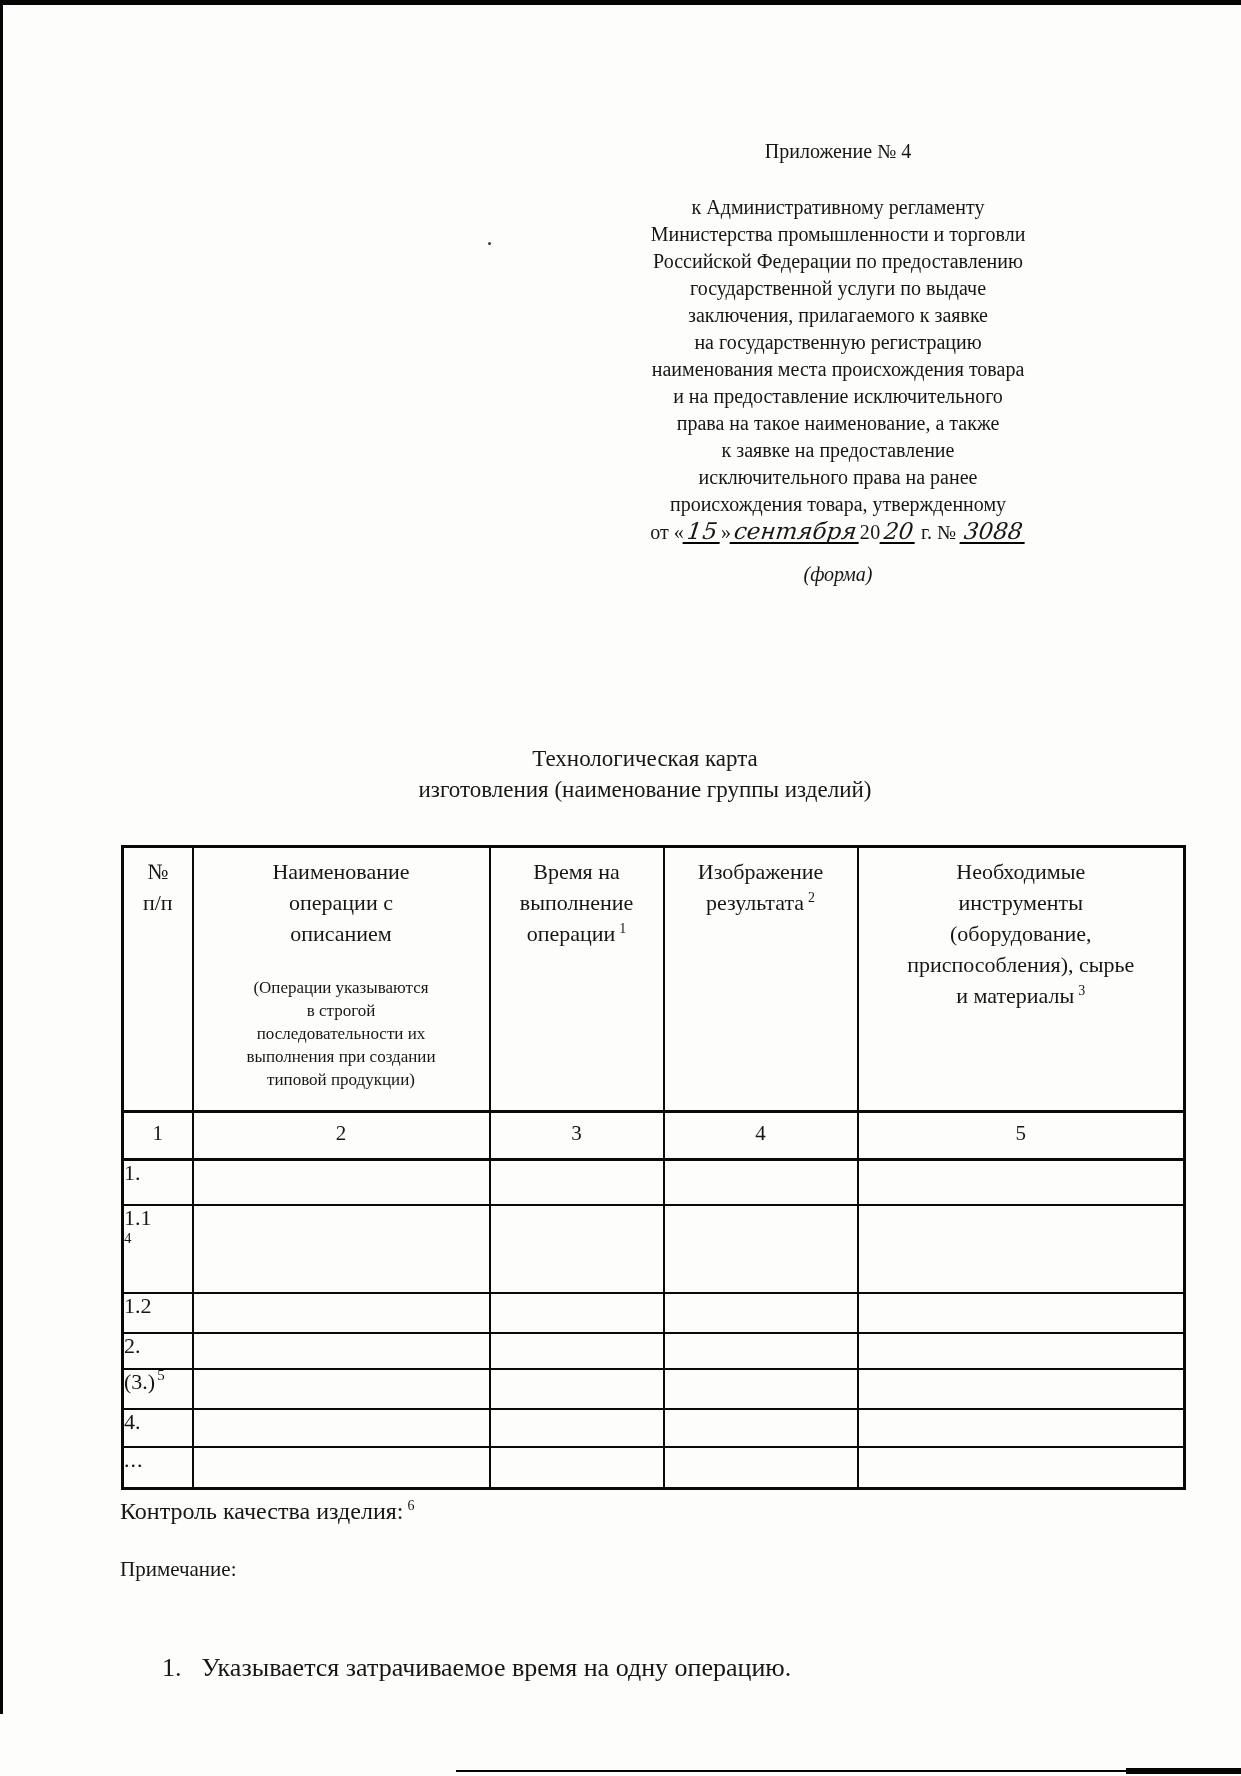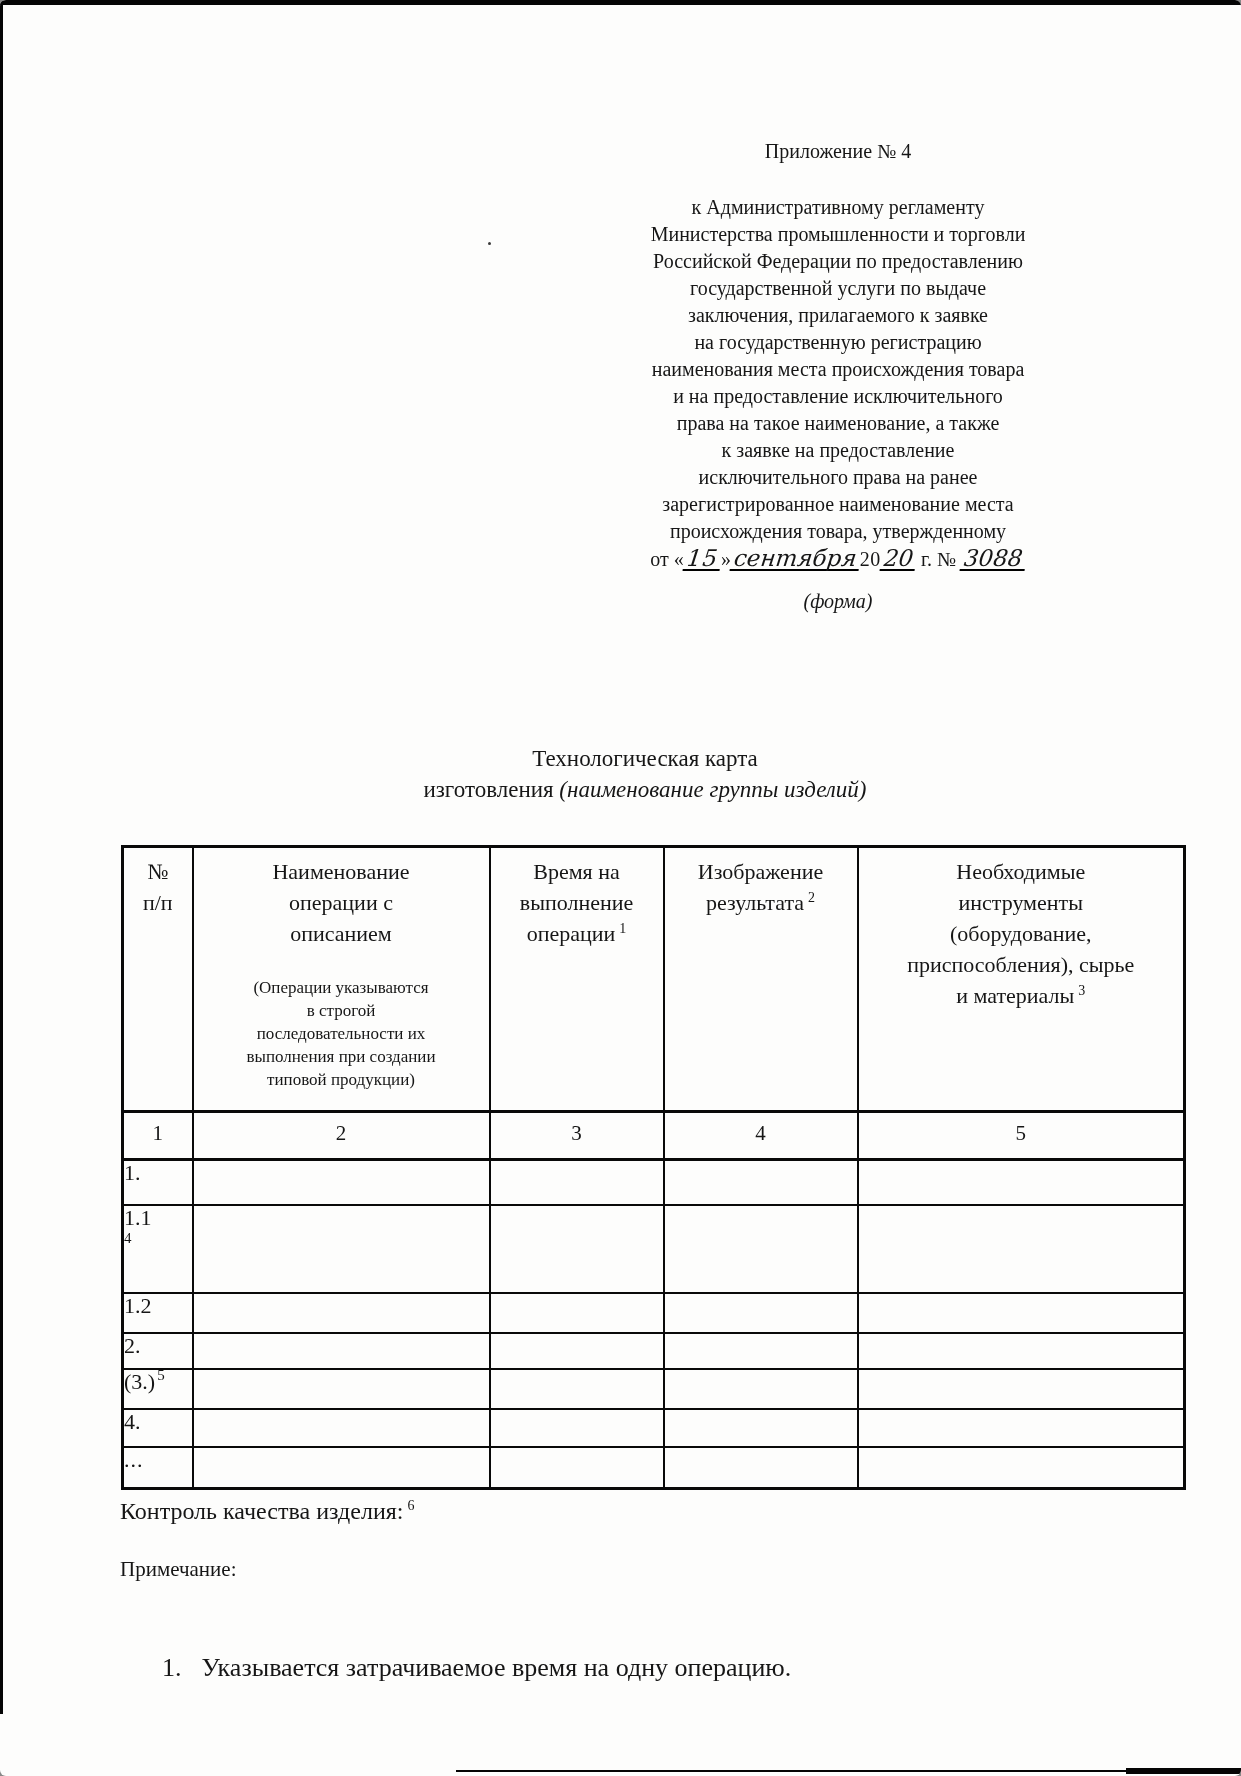--- a/index.html
+++ b/index.html
@@ -5,21 +5,20 @@
   html, body { margin:0; padding:0; background:#888; }
   .page {
     position: relative;
     width: 1241px;
     height: 1776px;
     margin: 0 auto;
     background: #fdfdfc;
     font-family: "Liberation Serif", "DejaVu Serif", serif;
     color: #161616;
     overflow: hidden;
-    border-radius: 6px;
   }
   
   .top-border { position:absolute; top:0; left:0; width:1241px; height:5px; background:#050505; }
   .left-border { position:absolute; top:0; left:0; width:3px; height:1714px; background:#050505; }
   .bottom-line-thin { position:absolute; left:456px; top:1770px; width:675px; height:2px; background:#050505; }
   .bottom-line-thick { position:absolute; left:1126px; top:1768px; width:115px; height:6px; background:#050505; }
   .dot-artifact { position:absolute; left:488px; top:242px; width:3px; height:3px; background:#3a3a3a; border-radius:50%; }
 
   .appendix-block {
     position:absolute; top:138px; left:596px; width:484px;
@@ -40,21 +39,21 @@
     line-height:22px;
   }
   .hw-day { letter-spacing:1px; }
   .printed-year { letter-spacing:0.5px; }
   .form-label { margin-top:15px;font-style:italic; }
 
   .doc-title {
     position:absolute; top:743px; left:50px; width:1190px;
     text-align:center; font-size:23px; line-height:31px;
   }
-  .italic { font-style:italic; }
+  .italic { }
 
   table.tech-table {
     position:absolute; top:845px; left:121px;
     border-collapse:collapse;
     table-layout:fixed;
     width:1062px;
   }
   table.tech-table col.c1 { width:70px; }
   table.tech-table col.c2 { width:297px; }
   table.tech-table col.c3 { width:174px; }
@@ -109,21 +108,20 @@
     <div class="reg-line">Министерства промышленности и торговли</div>
     <div class="reg-line">Российской Федерации по предоставлению</div>
     <div class="reg-line">государственной услуги по выдаче</div>
     <div class="reg-line">заключения, прилагаемого к заявке</div>
     <div class="reg-line">на государственную регистрацию</div>
     <div class="reg-line">наименования места происхождения товара</div>
     <div class="reg-line">и на предоставление исключительного</div>
     <div class="reg-line">права на такое наименование, а также</div>
     <div class="reg-line">к заявке на предоставление</div>
     <div class="reg-line">исключительного права на ранее</div>
-    <div class="reg-line">зарегистрированное наименование места</div>
     <div class="reg-line">происхождения товара, утвержденному</div>
     <div class="date-line">
       <span>от «</span><span class="hw hw-day">15</span><span>»</span><span class="hw">сентября</span><span class="printed-year">20</span><span class="hw">20</span><span> г. № </span><span class="hw">3088</span>
     </div>
     <div class="form-label">(форма)</div>
   </div>
 
   <div class="doc-title">
     <div>Технологическая карта</div>
     <div><span>изготовления </span><span class="italic">(наименование группы изделий)</span></div>

